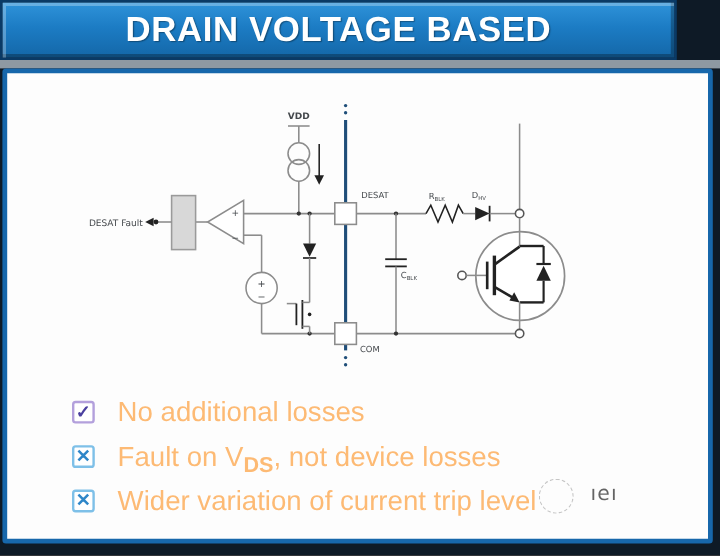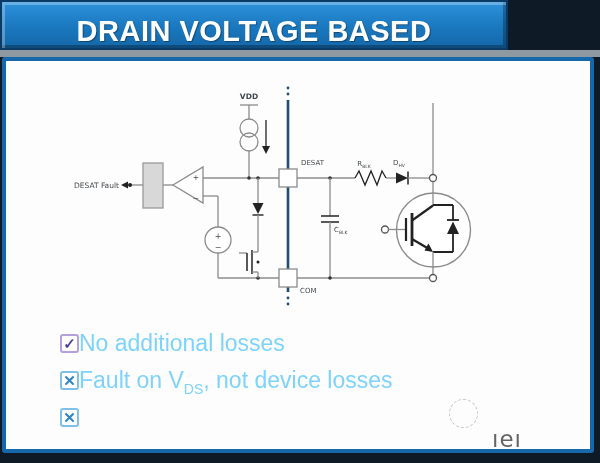--- a/index.html
+++ b/index.html
@@ -3,25 +3,25 @@
 <meta charset="utf-8">
 <style>
   html,body{margin:0;padding:0;background:#222;}
   .stage{
     position:relative;width:600px;height:463px;overflow:hidden;
     background:#0e1a26;
     font-family:"Liberation Sans", sans-serif;
   }
   
   .titlebar{
-    position:absolute;left:0;top:0;width:508px;height:50px;box-sizing:border-box;
+    position:absolute;left:0;top:0;width:564px;height:50px;box-sizing:border-box;
     background:linear-gradient(#2f93da 0%, #1c7cc4 45%, #1467a8 100%);
     border:2px solid #0a3a66;
     box-shadow:inset 3px 3px 0 rgba(255,255,255,.28), inset -3px -3px 0 rgba(0,0,0,.28);
-    display:flex;align-items:flex-end;justify-content:center;
+    display:flex;align-items:center;justify-content:center;
   }
   .titlebar h1{
     margin:0;color:#ffffff;font-size:29px;font-weight:bold;letter-spacing:0.5px;
     text-shadow:1px 1px 1px rgba(0,0,0,.35);
   }
   .gray-strip{position:absolute;left:0;top:50px;width:600px;height:7px;background:#8e99a2;}
   
   .panel{
     position:absolute;left:2px;top:57px;width:592px;height:396px;box-sizing:border-box;
     background:#fdfdfd;border:4px solid #1767ab;border-radius:3px;
@@ -35,26 +35,26 @@
   
   .bullets{position:absolute;left:60px;top:330px;width:510px;}
   .bullet{display:flex;align-items:center;margin-bottom:11px;height:26px;}
   .box{
     width:19px;height:19px;box-sizing:border-box;border-radius:3px;flex:0 0 19px;
     display:flex;align-items:center;justify-content:center;
     font-size:15px;font-weight:bold;line-height:1;background:#fff;
   }
   .box.check{border:2px solid #b3a0dc;color:#4a3f9f;}
   .box.x{border:2px solid #7ec0e8;color:#2e86c8;}
-  .btxt{font-size:23px;color:#7dd3fc;white-space:nowrap;}
-  .btxt sub{font-size:14px;line-height:0;}
+  .btxt{margin-left:19px;font-size:23px;color:#fdba74;white-space:nowrap;}
+  .btxt sub{font-size:18px;line-height:0;font-weight:bold;}
   
   .wm-text{
-    position:absolute;left:492px;top:402px;font-size:23px;color:#4a4a4a;opacity:.85;
-    letter-spacing:1px;font-family:"DejaVu Sans",sans-serif;margin-top:24px;
+    position:absolute;left:492px;top:402px;font-size:17px;color:#4a4a4a;opacity:.85;
+    letter-spacing:1px;font-family:"DejaVu Sans",sans-serif;
   }
   .wm-circle{
     position:absolute;left:449px;top:399px;width:27px;height:27px;border-radius:50%;
     border:1px dashed #9a9a9a;opacity:.55;
   }
 </style>
 </head>
 <body>
 
 <div class="stage">
@@ -207,19 +207,20 @@
     <div class="bullet">
       <span class="box check">✓</span>
       <span class="btxt"><span>No additional losses</span><sub></sub><span></span></span>
     </div>
     <div class="bullet">
       <span class="box x">✕</span>
       <span class="btxt"><span>Fault on V</span><sub>DS</sub><span>, not device losses</span></span>
     </div>
     <div class="bullet">
       <span class="box x">✕</span>
+      <span class="btxt"><span>Wider variation of current trip level</span><sub></sub><span></span></span>
     </div>
   </div>
 
   <div class="wm-circle"></div>
   <div class="wm-text">ıeı</div>
 
 </div>
 
 </body></html>

